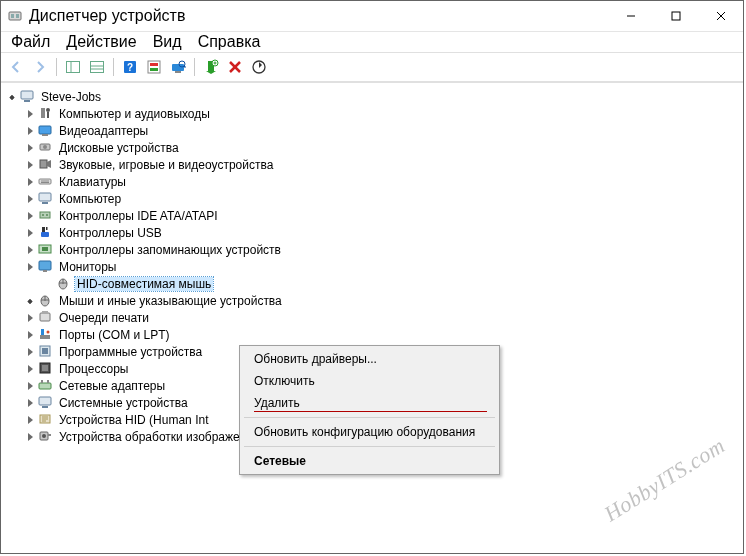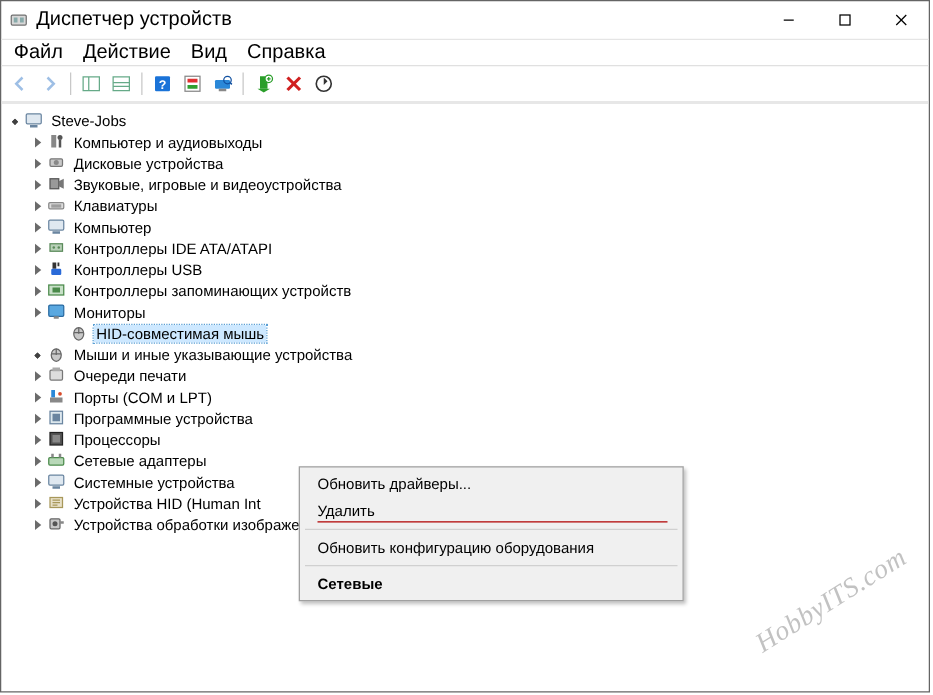--- a/index.html
+++ b/index.html
@@ -117,28 +117,27 @@
   .node-label.selected {
     background: #cde8ff;
     outline: 1px dotted #5a9fd4;
   }
   .indent { display:inline-block; flex-shrink:0; }
 
   
   .context-menu {
     position: absolute;
     left: 238px; top: 344px;
-    width: 308px;
+    width: 261px;
     background: #f0f0f0;
     border: 1px solid #a0a0a0;
     box-shadow: 2px 2px 3px rgba(0,0,0,0.25);
     padding: 2px;
     box-sizing: border-box;
     z-index: 10;
-    margin-top: 28px;
   }
   .ctx-item {
     height: 22px;
     display:flex; align-items:center;
     padding-left: 12px;
     font-size: 12px;
   }
   .ctx-sep {
     height: 1px;
     background: #d0d0d0;
@@ -307,20 +306,33 @@
           </span>
           <span class="node-label">Компьютер и аудиовыходы</span>
         </div>
         <div class="node">
           <span class="indent" style="width: 22px;"></span>
           <span class="expander">
             <span class="exp-tri closed"></span>
           </span>
           <span class="node-icon">
             <svg viewBox="0 0 16 16">
+              <rect x="2" y="4" width="12" height="8" rx="1" fill="#4aa0e8" stroke="#2a6aa0"></rect>
+              <rect x="5" y="12" width="6" height="2" fill="#888"></rect>
+            </svg>
+          </span>
+          <span class="node-label">Видеоадаптеры</span>
+        </div>
+        <div class="node">
+          <span class="indent" style="width: 22px;"></span>
+          <span class="expander">
+            <span class="exp-tri closed"></span>
+          </span>
+          <span class="node-icon">
+            <svg viewBox="0 0 16 16">
               <rect x="3" y="5" width="10" height="6" rx="1" fill="#c8c8c8" stroke="#777"></rect>
               <ellipse cx="8" cy="8" rx="2" ry="2" fill="#888"></ellipse>
             </svg>
           </span>
           <span class="node-label">Дисковые устройства</span>
         </div>
         <div class="node">
           <span class="indent" style="width: 22px;"></span>
           <span class="expander">
             <span class="exp-tri closed"></span>
@@ -546,20 +558,23 @@
           </span>
           <span class="node-label">Устройства обработки изображений</span>
         </div>
       </div>
 
   </div>
 
   <div class="context-menu">
     <div class="ctx-item">
       <span>Обновить драйверы...</span>
+    </div>
+    <div class="ctx-item">
+      <span>Отключить</span>
     </div>
     <div class="ctx-wrap">
       <div class="ctx-item">
         <span>Удалить</span>
       </div>
       <div class="ctx-red-marker"></div>
     </div>
     <div class="ctx-sep"></div>
     <div class="ctx-item">
       <span>Обновить конфигурацию оборудования</span>

